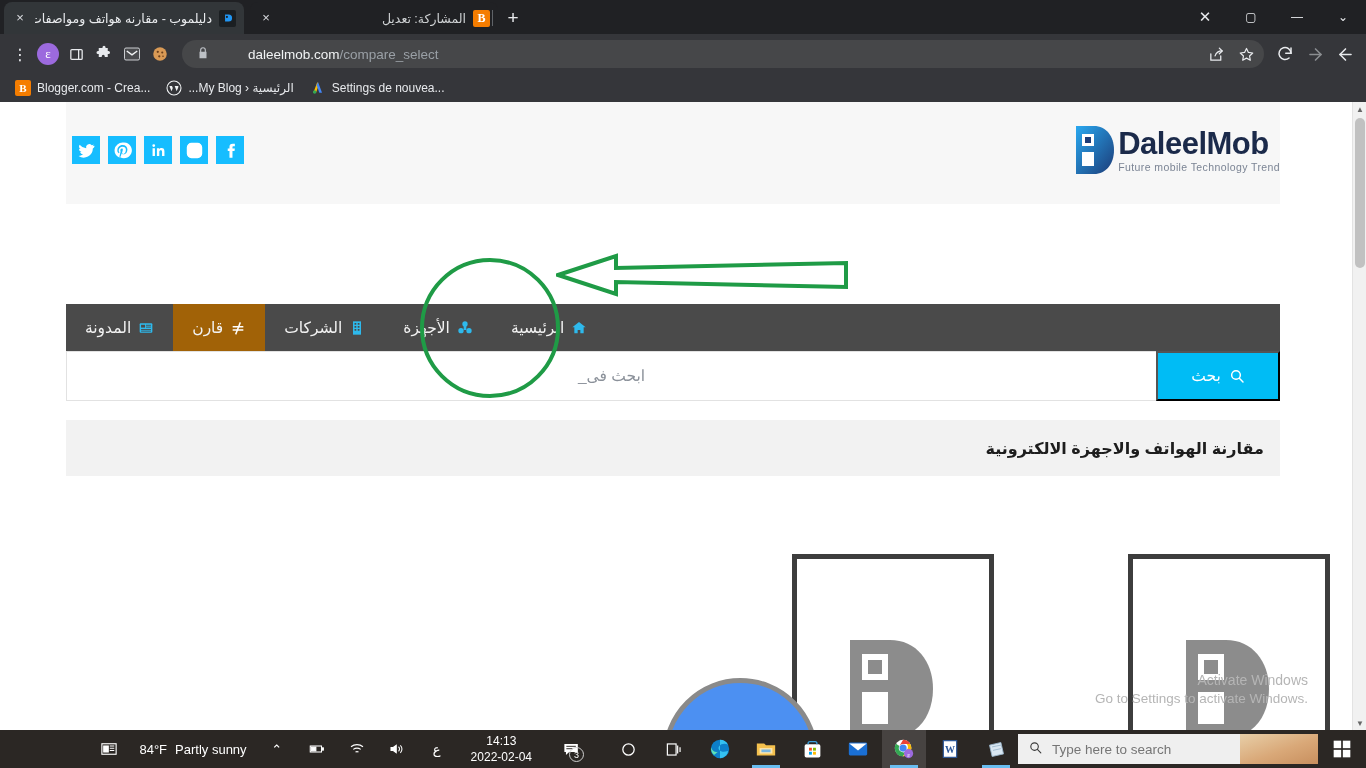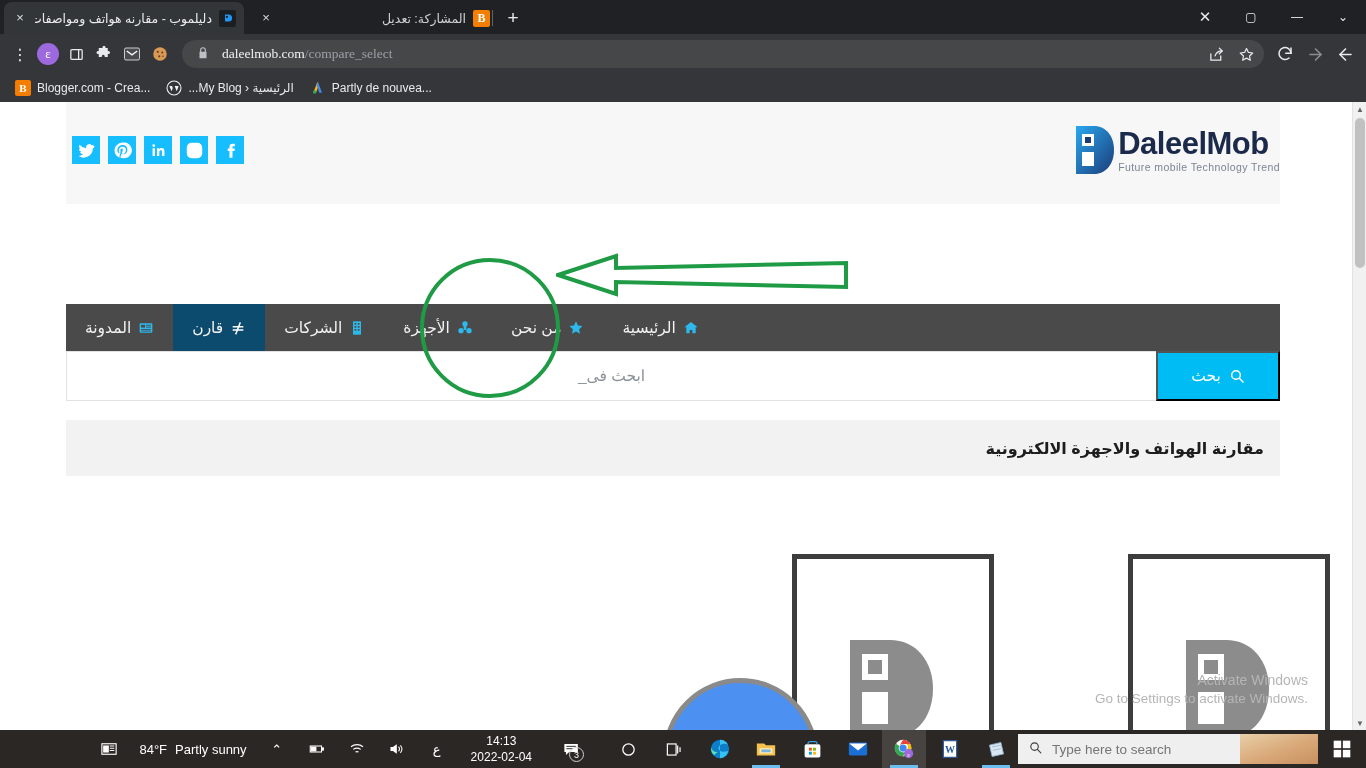--- a/index.html
+++ b/index.html
@@ -40,21 +40,21 @@
 
   
   .toolbar { position:relative; height:40px; background:#35363a; display:flex; align-items:center; padding:0 6px; }
   .navbtn { width:30px; height:30px; color:#e8eaed; display:flex; align-items:center; justify-content:center; border-radius:50%; }
   .navbtn.dim { color:#8b8e91; }
   .omnibox {
     flex:1 1 auto; height:28px; margin:0 6px 0 8px; background:#464749; border-radius:14px;
     display:flex; align-items:center; padding:0 4px 0 14px; direction:ltr; overflow:hidden;
   }
   .lock { width:16px; height:16px; margin-right:10px; flex:0 0 16px; }
-  .url { font-size:13.5px; white-space:nowrap; font-family:Liberation Serif, serif; }
+  .url { font-size:13.5px; white-space:nowrap; font-family:Liberation Sans, sans-serif;margin-left:26px; }
   .url .host { color:#f1f3f4; }
   .url .path { color:#9aa0a6; }
   .omnibox-right { margin-left:auto; display:flex; align-items:center; gap:2px; }
   .tb-icon { width:28px; height:28px; display:flex; align-items:center; justify-content:center; color:#e8eaed; flex:0 0 28px; }
   .avatar { width:22px; height:22px; border-radius:50%; background:#9c6ade; color:#fff;
             font-size:13px; display:flex; align-items:center; justify-content:center; font-family:"Liberation Serif", serif; }
 
   
   .bookmarks { height:28px; background:#35363a; display:flex; align-items:center; padding:0 8px; direction:ltr; gap:2px; }
   .bm { display:flex; align-items:center; gap:6px; padding:3px 7px; border-radius:4px; }
@@ -84,21 +84,21 @@
   .brand-text { display:flex; flex-direction:column; line-height:1; }
   .brand-name { font-size:31px; font-weight:bold; color:#1b2a4a; letter-spacing:-0.5px; font-family:"Liberation Sans", sans-serif; }
   .brand-tag { font-size:10.5px; color:#7b8494; letter-spacing:0.4px; margin-top:3px; font-family:"Liberation Sans", sans-serif; }
 
   
   .navbar { position:absolute; left:66px; top:202px; width:1214px; height:47px; background:#4a4a4a;
             display:flex; flex-direction:row; align-items:stretch; justify-content:flex-end;
             padding-right:6px; direction:rtl; }
   .nav-item { display:flex; align-items:center; gap:7px; padding:0 19px; color:#f2f2f2; font-size:15.5px;
               white-space:nowrap; }
-  .nav-item.active { background:#0c4a6e; }
+  .nav-item.active { background:#a16207; }
   .nav-ico { display:flex; align-items:center; color:#2eb9ec; font-size:15px; }
   .nav-item.active .nav-ico { color:#fff; }
   .nav-ico svg { width:16px; height:16px; fill:currentColor; }
 
   
   .searchrow { position:absolute; left:66px; top:249px; width:1214px; height:50px; display:flex; direction:rtl; }
   .search-input-wrap { flex:1 1 auto; background:#fff; border:1px solid #e2e2e2; border-right:none;
                        display:flex; align-items:center; justify-content:center; }
   .search-input { width:100%; height:100%; border:none; outline:none; background:transparent;
                   text-align:center; font-size:15.5px; color:#7b8390; direction:rtl;
@@ -289,21 +289,21 @@
       <span class="bm-label" dir="rtl">الرئيسية ‹ My Blog...</span>
     </div>
     <div class="bm">
       <span class="bm-ico">
         <svg viewBox="0 0 24 24" width="16" height="16">
             <path d="M11 3l-6 16h4l4-11z" fill="#fbbc04"></path>
             <path d="M12 3l6 16h-4L10 8z" fill="#4285f4"></path>
             <circle cx="7" cy="18" r="2.6" fill="#34a853"></circle>
           </svg>
       </span>
-      <span class="bm-label">Partly de nouvea...</span>
+      <span class="bm-label">Settings de nouvea...</span>
     </div>
   </div>
 
   <div class="viewport">
     <div class="pagebody">
 
       <div class="site-top">
         <div class="socials">
           <a class="soc">
             <svg viewBox="0 0 24 24">
@@ -361,28 +361,20 @@
           <span class="nav-ico">
             <svg viewBox="0 0 24 24">
                 <path d="M12 3L2 11h3v9h5v-5h4v5h5v-9h3z"></path>
               </svg>
           </span>
           <span>الرئيسية</span>
         </div>
         <div class="nav-item">
           <span class="nav-ico">
             <svg viewBox="0 0 24 24">
-                <path d="M12 2l2.9 6.3 6.8.8-5 4.7 1.3 6.7-6-3.4-6 3.4 1.3-6.7-5-4.7 6.8-.8z"></path>
-              </svg>
-          </span>
-          <span>من نحن</span>
-        </div>
-        <div class="nav-item">
-          <span class="nav-ico">
-            <svg viewBox="0 0 24 24">
                 <circle cx="6" cy="16" r="4"></circle>
                 <circle cx="18" cy="16" r="4"></circle>
                 <circle cx="12" cy="6" r="4"></circle>
                 <rect x="10" y="9" width="4" height="6"></rect>
               </svg>
           </span>
           <span>الأجهزة</span>
         </div>
         <div class="nav-item">
           <span class="nav-ico">

